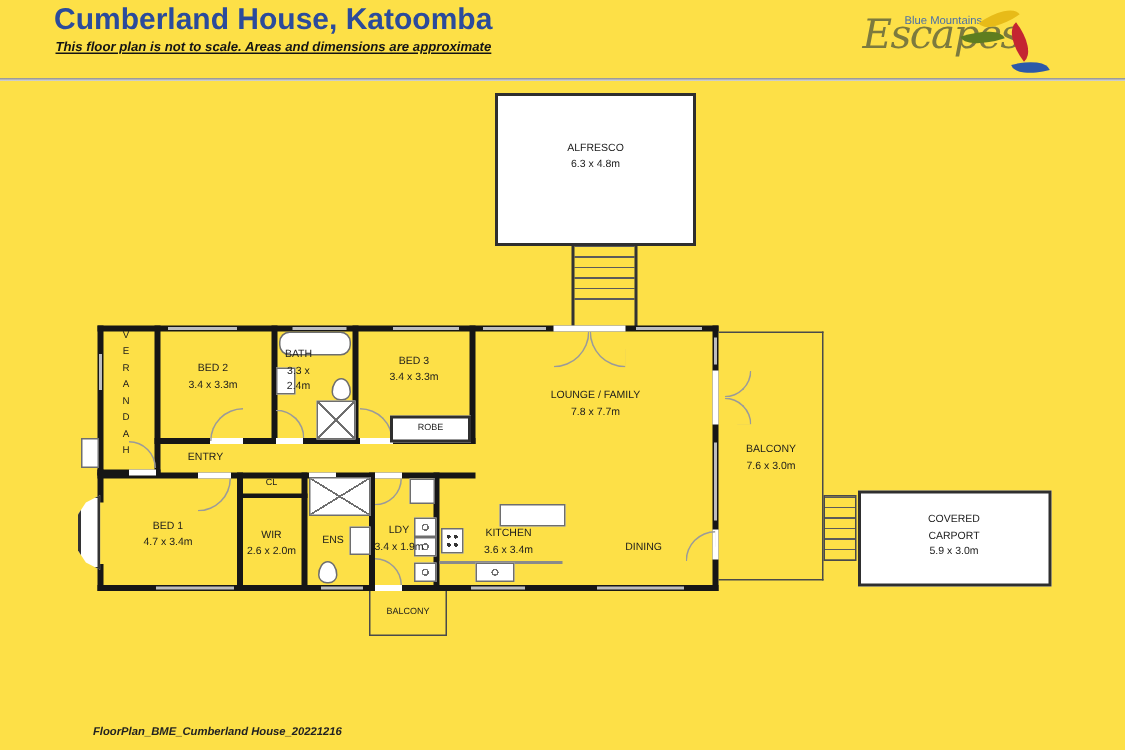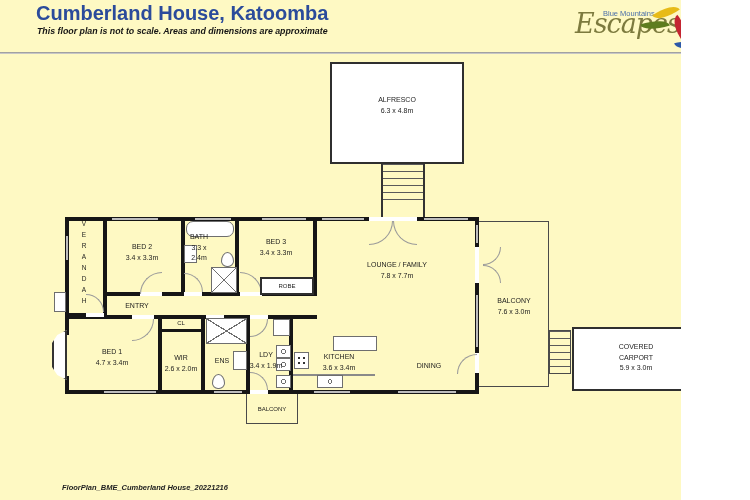--- a/index.html
+++ b/index.html
@@ -1,23 +1,23 @@
 <!DOCTYPE html>
 <html><head>
 <meta charset="utf-8">
 <style>
   html,body { margin:0; padding:0; background:#ffffff; }
-  #page { position:relative; width:681px; height:500px; background:#fef9c3;
+  #page { position:relative; width:750px; height:500px; background:#fde047;
           font-family:"Liberation Sans", sans-serif; overflow:hidden; }
 
   
   .title { position:absolute; left:36px; top:2px; font-size:20px; font-weight:bold;
            color:#2b4b9b; letter-spacing:0px; }
   .disclaimer { position:absolute; left:37px; top:26px; font-size:8.8px; font-weight:bold;
-                font-style:italic; color:#141414; line-height:1.25; }
+                font-style:italic; color:#141414; line-height:1.25;text-decoration:underline; }
   .header-rule { position:absolute; left:0; top:52px; width:750px; height:2px;
                  background:linear-gradient(to bottom,#8f8f8f,#d9d9d9); }
 
   
   .logo { position:absolute; left:573px; top:2px; width:150px; height:50px; }
   .logo-script { position:absolute; left:2px; top:6px; font-family:"DejaVu Serif", serif;
                  font-style:italic; font-size:27px; color:#7c7a3e; letter-spacing:-1px; }
   .logo-tag { position:absolute; left:30px; top:7px; font-size:7.5px; color:#4a6fa8; }
   .leaf { position:absolute; border-radius:0 100% 0 100%; }
   .leaf-yellow { left:80px; top:5px;  width:26px; height:11px; background:#e7bb18; transform:rotate(-35deg); }

